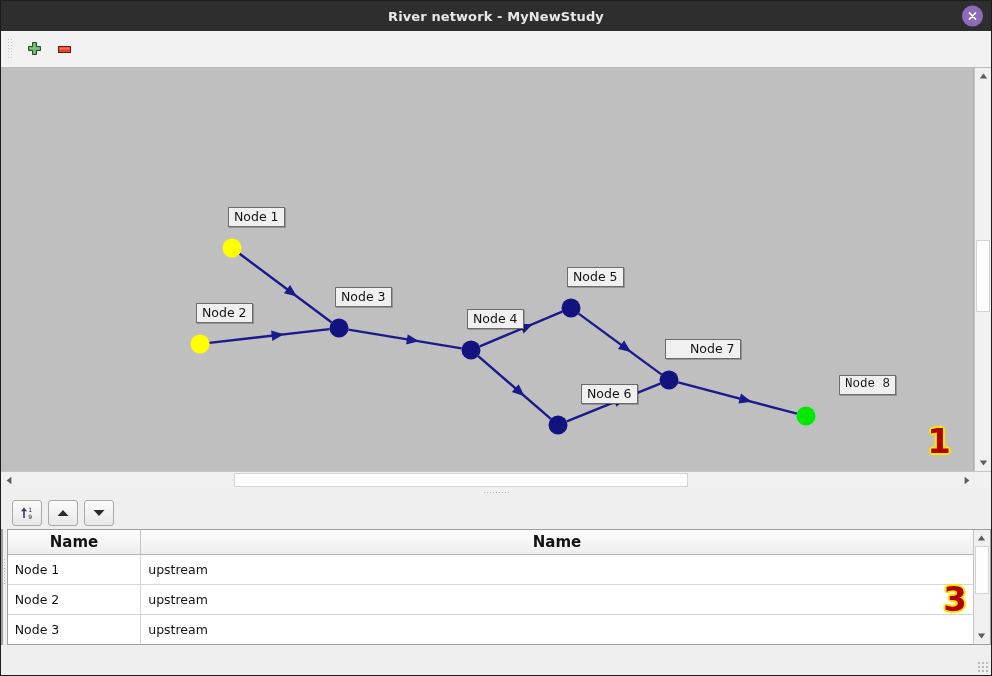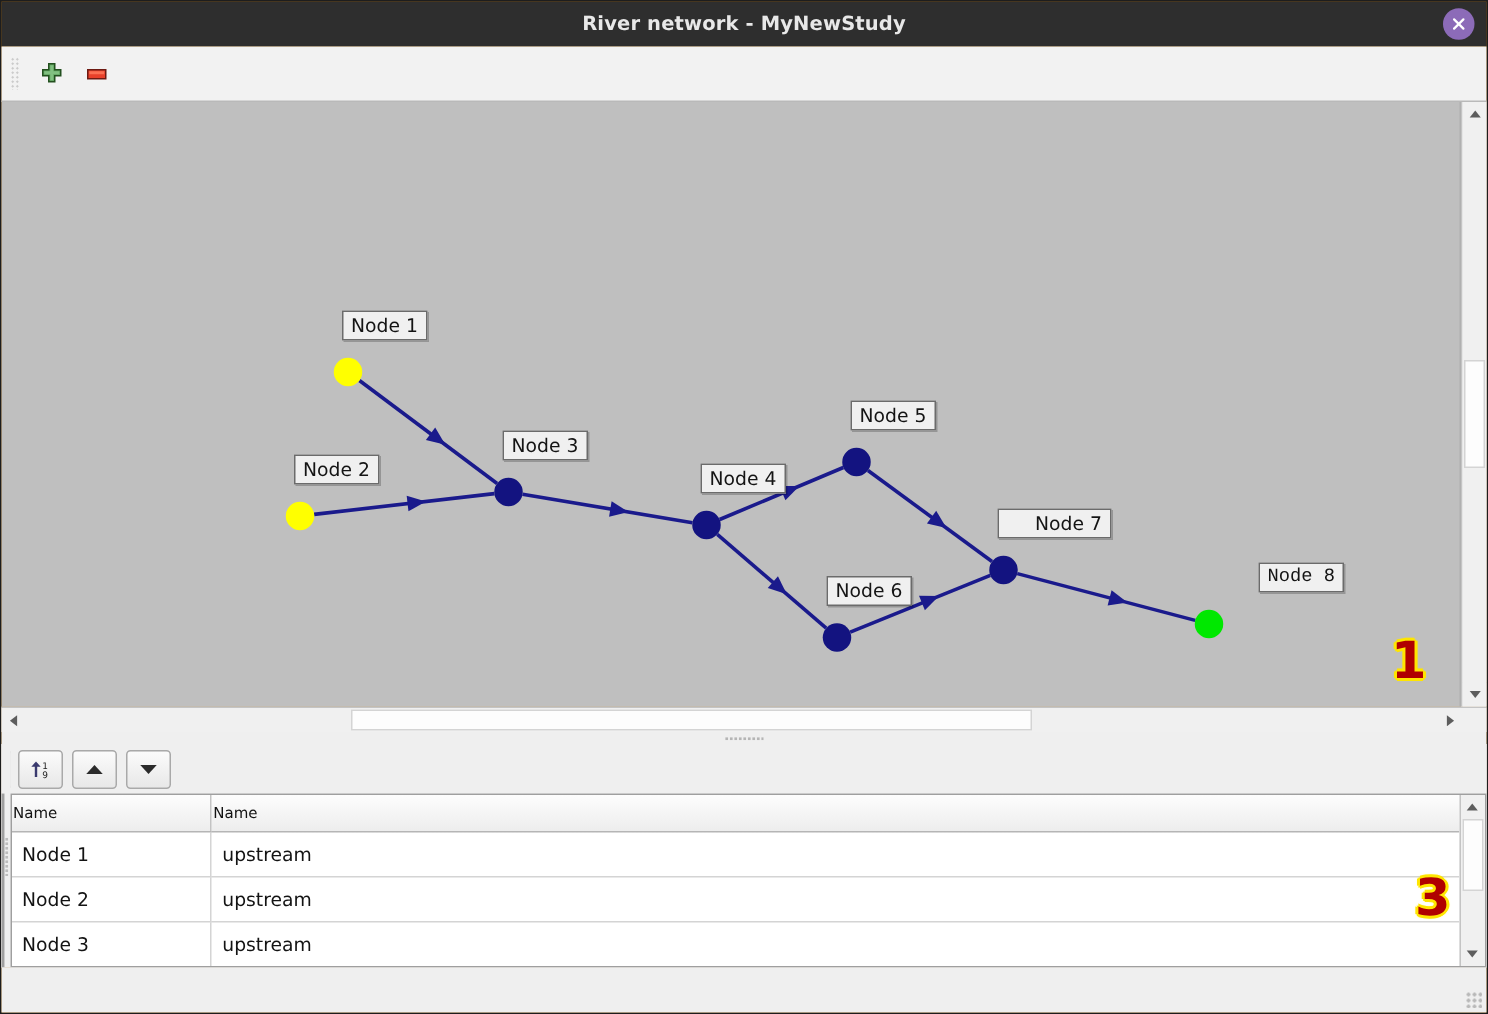--- a/index.html
+++ b/index.html
@@ -201,25 +201,25 @@
     border-collapse: collapse;
     width: 100%;
     table-layout: fixed;
     font-size: 12.5px;
     color: #131313;
   }
   table.grid th {
     background: linear-gradient(#fdfdfd, #ededed);
     border-right: 1px solid #c3c3c3;
     border-bottom: 1px solid #b5b5b5;
-    font-weight: normal;
+    font-weight: bold;
     height: 22px;
-    text-align: left;
+    text-align: center;
     color: #131313;
-    font-size: 10px;
+    font-size: 15px;
   }
   table.grid th:last-child { border-right: none; }
   table.grid td {
     border-right: 1px solid #d4d4d4;
     border-bottom: 1px solid #d4d4d4;
     height: 29px;
     padding: 0 0 0 7px;
     background: #ffffff;
     overflow: hidden; white-space: nowrap; text-overflow: ellipsis;
   }
@@ -311,21 +311,21 @@
           <circle cx="557" cy="357" r="9.5" fill="#131380"></circle>
           <circle cx="668" cy="312" r="9.5" fill="#131380"></circle>
           <circle cx="805" cy="348" r="9.5" fill="#00e800"></circle>
         </svg>
       <div id="graph-labels">
           <div class="node-label" style="left: 227px; top: 139px;">Node 1</div>
           <div class="node-label" style="left: 195px; top: 235px;">Node 2</div>
           <div class="node-label" style="left: 334px; top: 219px;">Node 3</div>
           <div class="node-label" style="left: 466px; top: 241px; text-align: right;">Node 4</div>
           <div class="node-label" style="left: 566px; top: 199px;">Node 5</div>
-          <div class="node-label" style="left: 550px; top: 316px;">Node 6</div>
+          <div class="node-label" style="left: 580px; top: 316px;">Node 6</div>
           <div class="node-label" style="left: 664px; top: 271px; padding-left: 24px;">Node 7</div>
           <div class="node-label" style="left: 838px; top: 307px; font-family: Liberation Mono, monospace;">Node 8</div>
         </div>
       <div class="marker" style="right:22px; bottom:10px;">1</div>
     </div>
     <div class="vscroll">
       <div class="sb-arrow">
         <svg width="9" height="6" viewBox="0 0 9 6">
             <path d="M4.5 0.6 L8.2 5.4 L0.8 5.4 Z" fill="#5d5d5d"></path>
           </svg>

